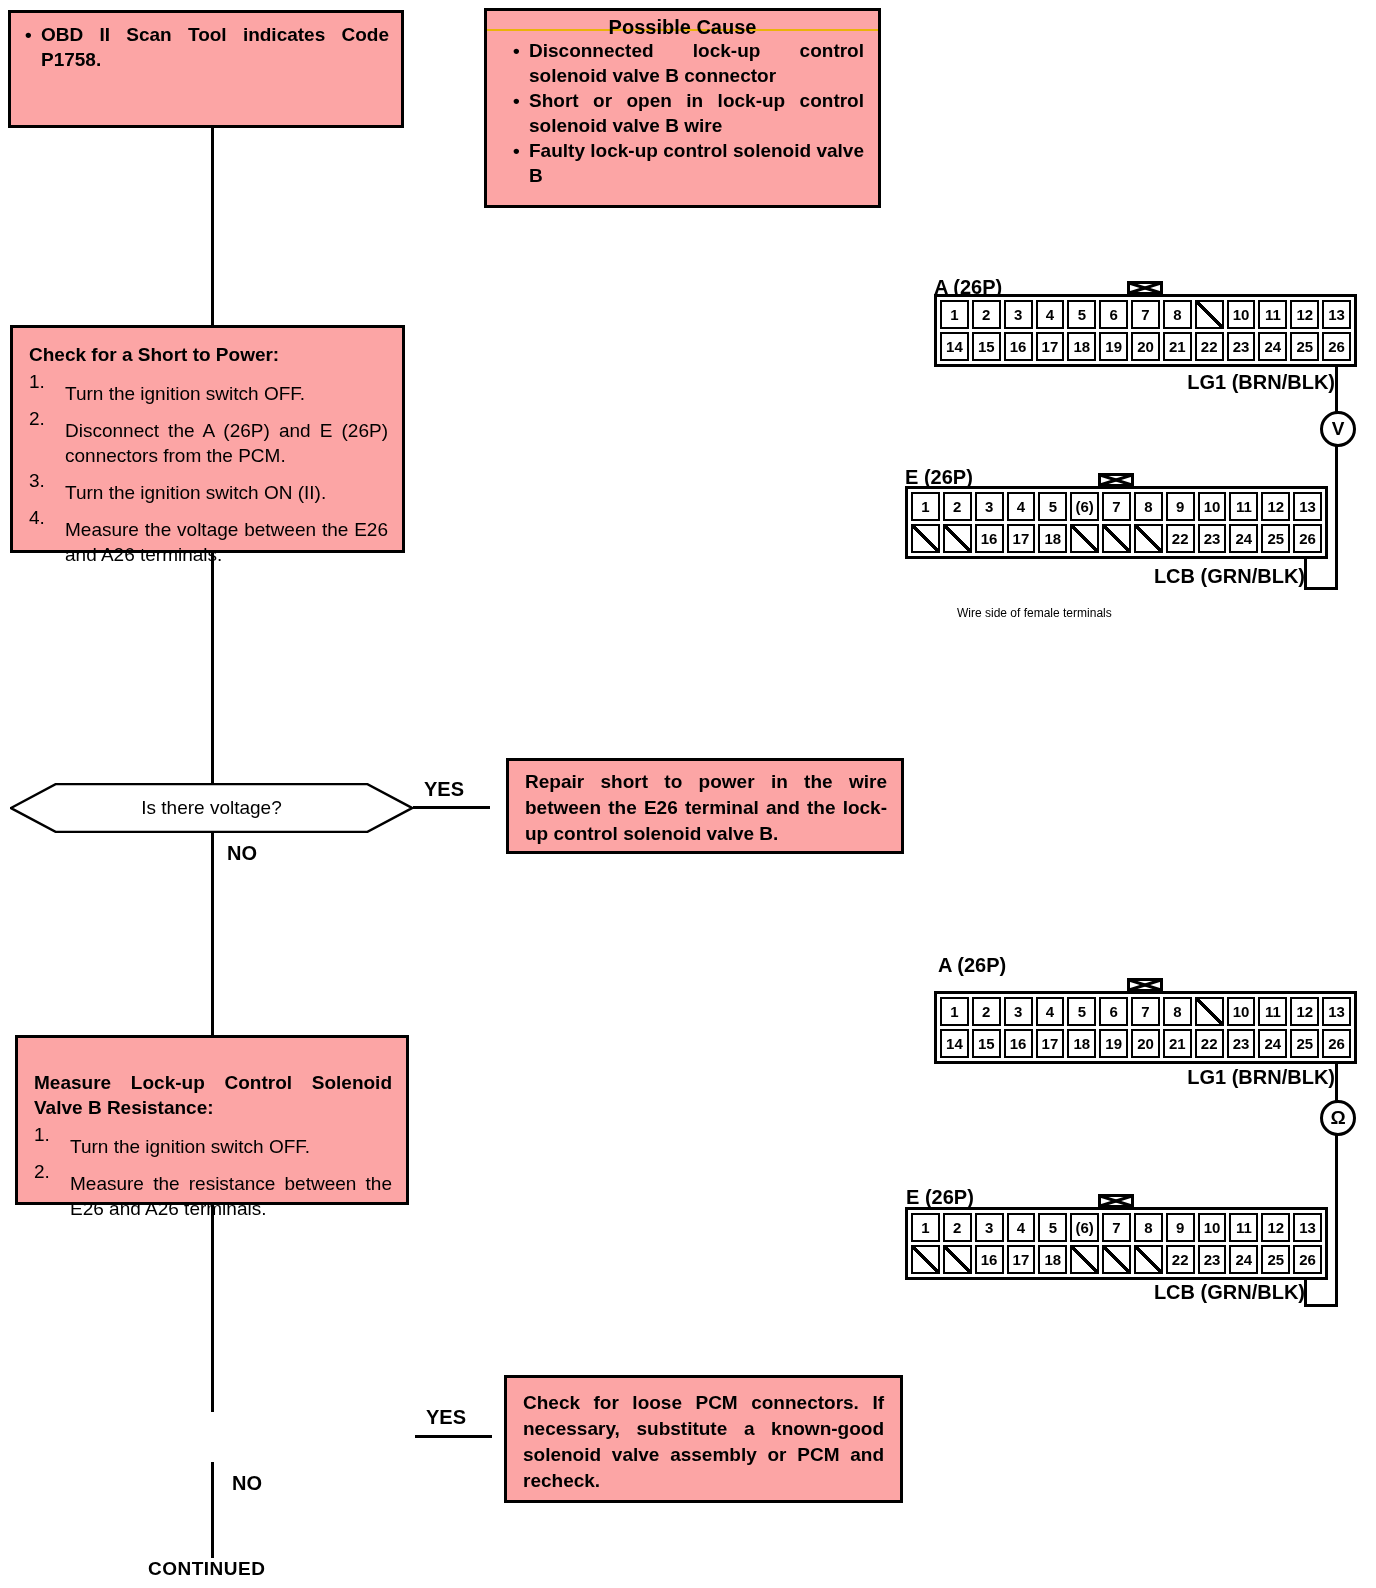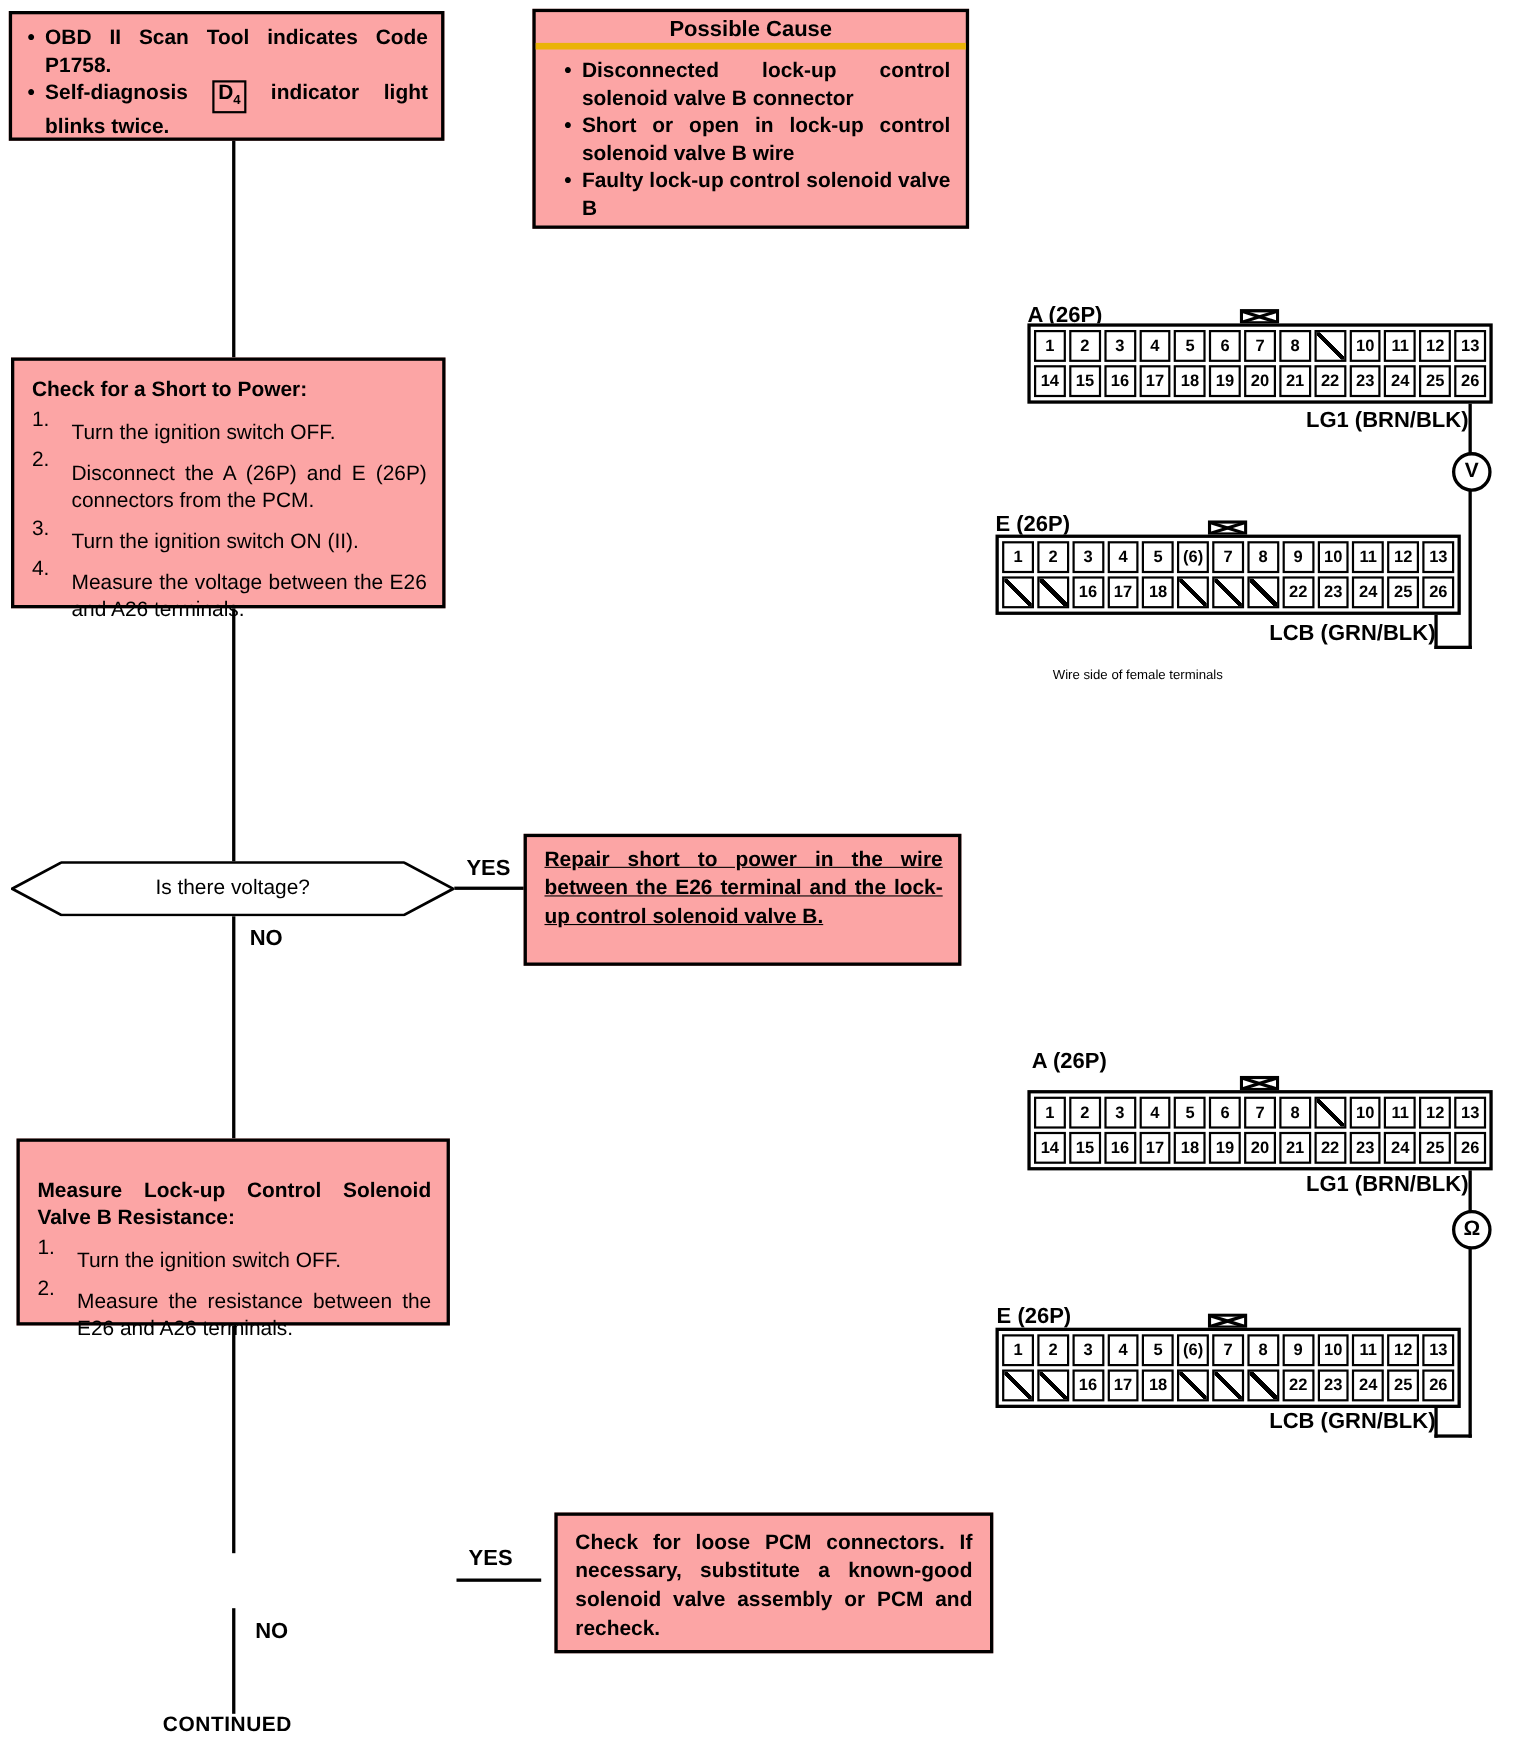--- a/index.html
+++ b/index.html
@@ -12,22 +12,22 @@
 
   
   .bullets { list-style:none; }
   .bullets li { position:relative; padding-left:20px; font-weight:bold;
                 font-size:19px; line-height:25px; text-align:justify; }
   .bullets li::before { content:"\2022"; position:absolute; left:4px; }
   .d4badge { display:inline-block; border:2px solid #000; padding:0 3px; line-height:19px;
              font-weight:bold; white-space:nowrap; }
   .d4badge sub { font-size:12px; }
 
-  .pc-head { border-bottom:6px solid #eab308; text-align:center; font-weight:bold;
-             font-size:20px; line-height:32px; height:34px; }
+  .pc-head { border-bottom:2px solid #eab308; text-align:center; font-weight:bold;
+             font-size:20px; line-height:32px; height:20px; }
 
   .steps-title { font-weight:bold; font-size:19px; line-height:25px; margin-bottom:2px; }
   .step { display:flex; font-size:19px; line-height:25px; }
   .step .n { width:36px; flex:0 0 36px; }
   .step .t { flex:1; text-align:justify;margin-top:12px; }
 
   .actiontext { font-weight:bold; font-size:19px; line-height:26px; text-align:justify; }
 
   
   .hex { position:absolute; width:403px; height:50px; }
@@ -54,23 +54,20 @@
   .continued { position:absolute; font-weight:bold; font-size:19px; letter-spacing:0.5px; }
 </style>
 </head>
 <body>
 
 <div class="page">
 
   <div class="box" style="left:8px; top:10px; width:396px; height:118px; padding:9px 12px 0 10px;">
     <ul class="bullets">
       <li><span>OBD II Scan Tool indicates Code P1758.</span></li>
-      <li><span>Self-diagnosis</span>
-        <span class="d4badge"><span>D</span><sub>4</sub></span>
-        <span>indicator light blinks twice.</span></li>
     </ul>
   </div>
 
   <div class="box" style="left:484px; top:8px; width:397px; height:200px;">
     <div class="pc-head">Possible Cause</div>
     <ul class="bullets" style="padding:7px 14px 0 22px;">
       <li>Disconnected lock-up control solenoid valve B connector</li>
       <li>Short or open in lock-up control solenoid valve B wire</li>
       <li>Faulty lock-up control solenoid valve B</li>
     </ul>
@@ -187,21 +184,21 @@
   <div class="hex" style="left:10px; top:783px;text-align:right;">
     <svg width="403" height="50" viewBox="0 0 403 50">
         <polygon points="1,25 46,1 357,1 402,25 357,49 46,49" fill="#fff" stroke="#000" stroke-width="2.5"></polygon>
       </svg>
     <div class="q">Is there voltage?</div>
   </div>
   <div class="branch" style="left:424px; top:778px;">YES</div>
   <div class="line" style="left:413px; top:806px; width:77px; height:3px;"></div>
   <div class="branch" style="left:227px; top:842px;">NO</div>
 
-  <div class="box" style="left:476px; top:758px; width:398px; height:120px; padding:8px 14px 0 16px;text-decoration:underline;">
+  <div class="box" style="left:506px; top:758px; width:398px; height:96px; padding:8px 14px 0 16px;">
     <div class="actiontext">Repair short to power in the wire between the E26 terminal and the lock-up control solenoid valve B.</div>
   </div>
 
   <div class="cap" style="left:938px; top:954px;">A (26P)</div>
   <div class="bowtie" style="left:1127px; top:978px;">
     <svg width="36" height="14" viewBox="0 0 36 14">
         <rect x="1.5" y="1.5" width="33" height="11" fill="#fff" stroke="#000" stroke-width="3"></rect>
         <line x1="2" y1="2" x2="34" y2="12" stroke="#000" stroke-width="3"></line>
         <line x1="2" y1="12" x2="34" y2="2" stroke="#000" stroke-width="3"></line>
       </svg>

